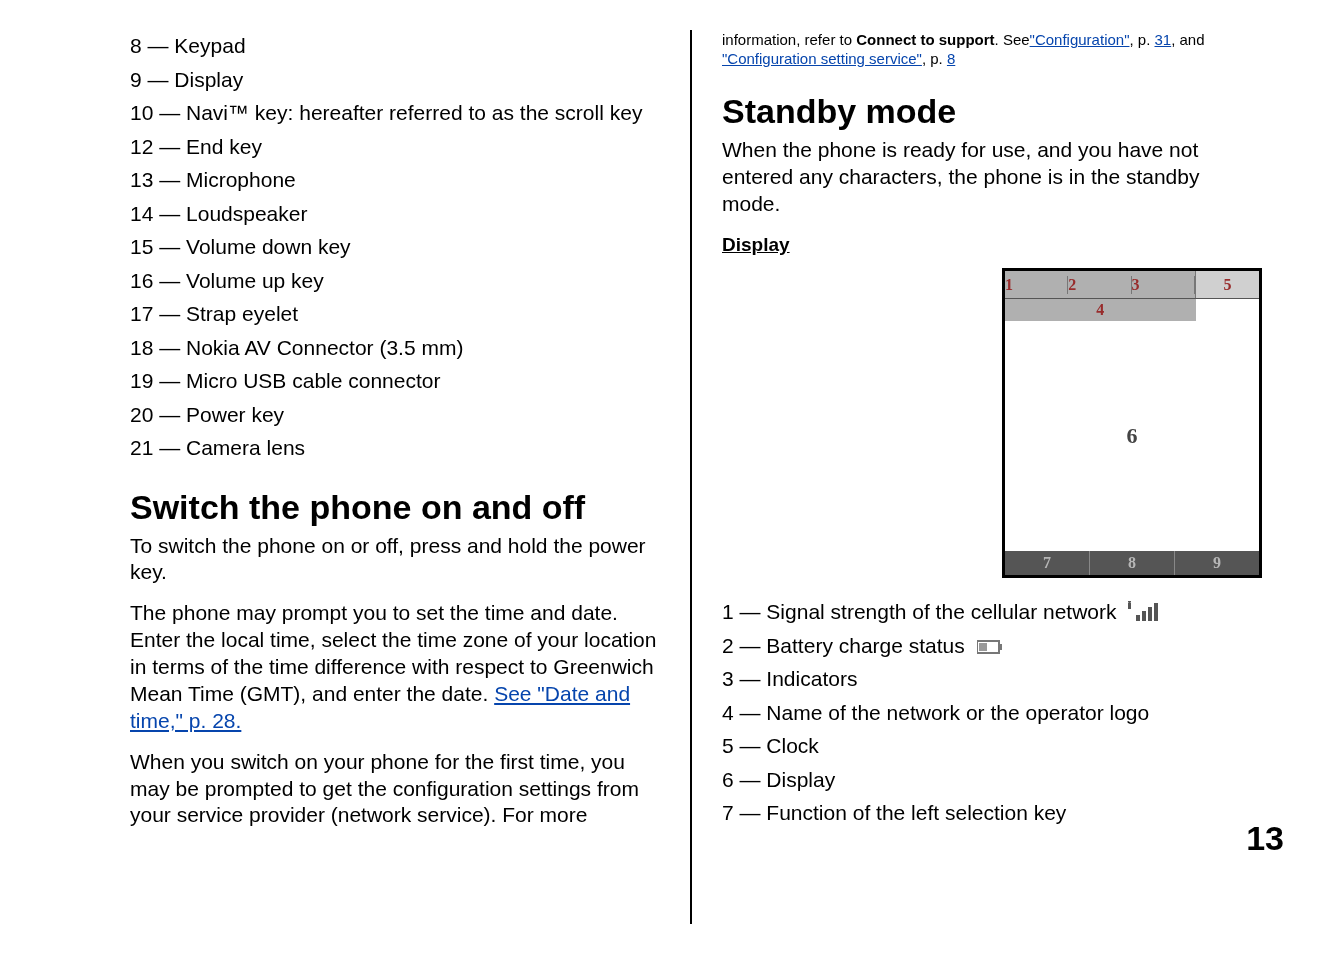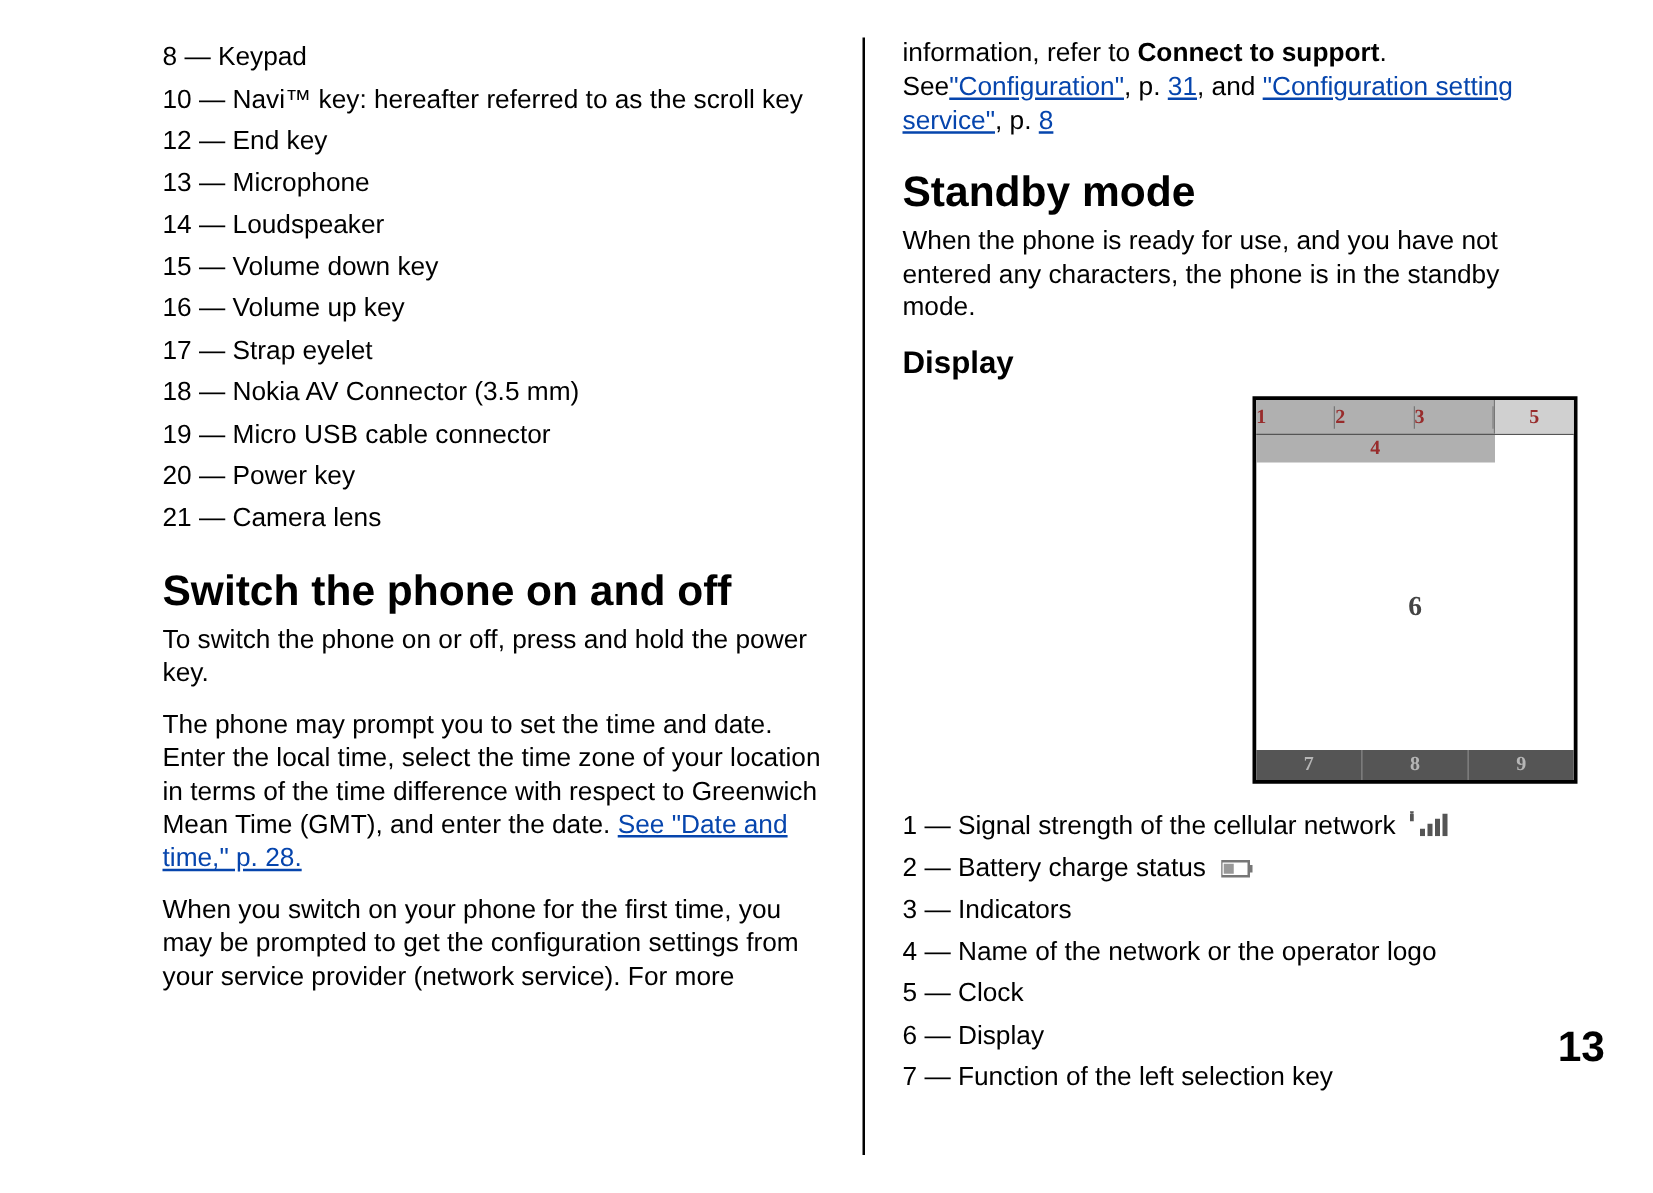--- a/index.html
+++ b/index.html
@@ -27,30 +27,31 @@
     font-size: 21px;
     line-height: 1.5;
     margin-bottom: 2px;
   }
   h1 {
     font-size: 34px;
     font-weight: bold;
     margin: 24px 0 6px 0;
   }
   h2 {
-    font-size: 25px;
+    font-size: 19px;
     font-weight: bold;
     margin: 16px 0 12px 0;
+    text-decoration: underline;
   }
   p {
     font-size: 21px;
     line-height: 1.28;
     margin-bottom: 14px;
   }
-  .inline-para { font-size: 21px; line-height: 1.28; }
+  .inline-para { font-size: 15px; line-height: 1.28; }
   a.doc-link {
     color: #0645ad;
     text-decoration: underline;
   }
   .figure {
     display: block;
     margin: 6px 0 18px auto;
     width: 260px;
   }
   .fig-outer {
@@ -118,20 +119,21 @@
     margin-left: 6px;
   }
   .signal-icon svg, .battery-icon svg { display: block; }
 </style>
 </head>
 <body>
 
 <div class="page">
   <div class="col col-left">
     <div class="list-item">8 — Keypad</div>
+    <div class="list-item">9 — Display</div>
     <div class="list-item">10 — Navi™ key: hereafter referred to as the scroll key</div>
     <div class="list-item">12 — End key</div>
     <div class="list-item">13 — Microphone</div>
     <div class="list-item">14 — Loudspeaker</div>
     <div class="list-item">15 — Volume down key</div>
     <div class="list-item">16 — Volume up key</div>
     <div class="list-item">17 — Strap eyelet</div>
     <div class="list-item">18 — Nokia AV Connector (3.5 mm)</div>
     <div class="list-item">19 — Micro USB cable connector</div>
     <div class="list-item">20 — Power key</div>

